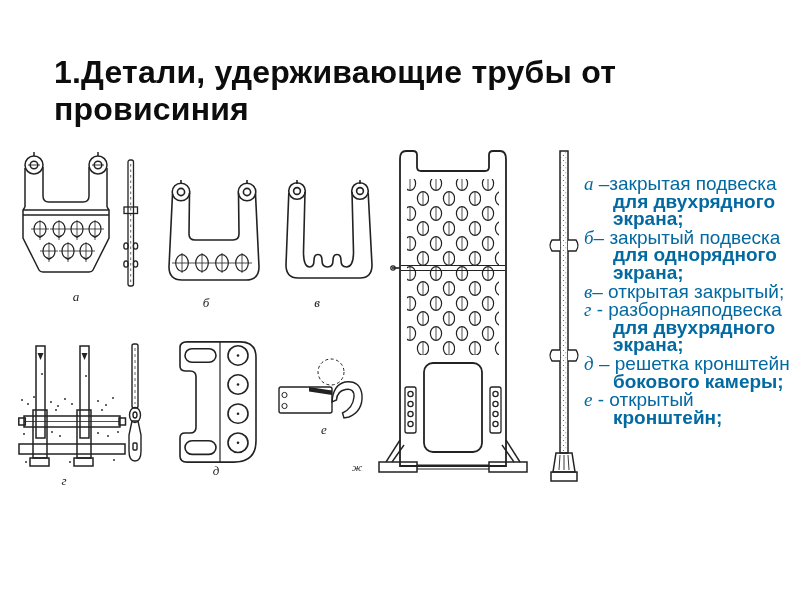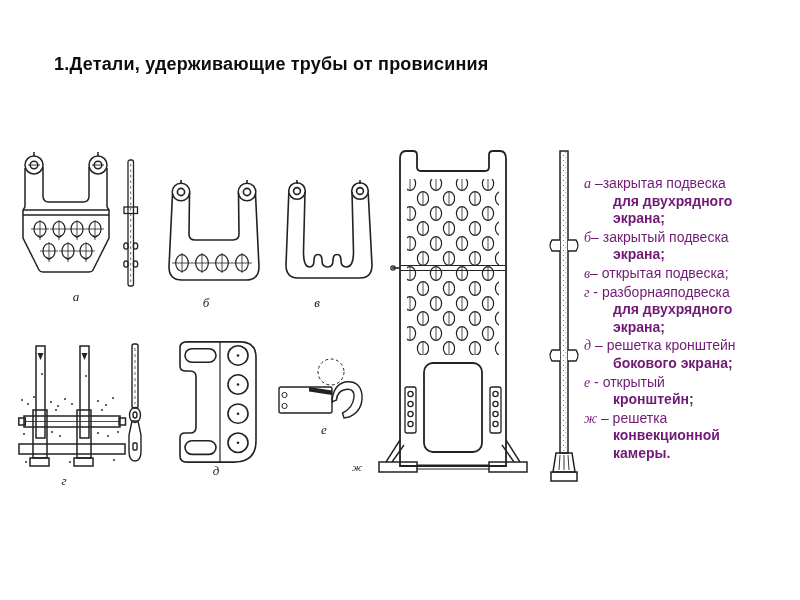--- a/index.html
+++ b/index.html
@@ -2,32 +2,32 @@
 <html><head>
 <meta charset="utf-8">
 <style>
   html,body{margin:0;padding:0;background:#888;}
   .slide{
     position:relative;width:800px;height:600px;background:#ffffff;
     overflow:hidden;font-family:"Liberation Sans",sans-serif;color:#141414;
   }
   .title{
     position:absolute;left:54px;top:54px;width:720px;
-    font-size:18px;font-weight:bold;letter-spacing:.2px;color:#0d0d0d;
+    font-size:32px;font-weight:bold;letter-spacing:.2px;color:#0d0d0d;
     font-family:"Liberation Sans",sans-serif;
   }
   .drawing{position:absolute;}
   .part-label{
     position:absolute;font-family:"Liberation Serif",serif;font-style:italic;
     font-size:13px;color:#222;transform:translateX(-50%);line-height:1;
   }
   .part-label.small{font-size:11px;}
   .legend{
     position:absolute;left:584px;top:175px;width:212px;
-    font-size:14px;line-height:17.6px;color:#701a75;
+    font-size:19px;line-height:17.6px;color:#0369a1;
   }
   .leg-item{padding-left:29px;text-indent:-29px;margin-bottom:1px;}
   .leg-letter{font-style:italic;font-family:"Liberation Serif",serif;}
   .leg-cont{display:block;text-indent:0;font-weight:bold;}
   .leg-cont:empty{display:none;}
   svg{overflow:visible;}
 </style>
 </head>
 <body>
 
@@ -286,21 +286,20 @@
   <span class="part-label" style="left:76px;top:290px">а</span>
   <span class="part-label" style="left:206px;top:296px">б</span>
   <span class="part-label" style="left:317px;top:296px">в</span>
   <span class="part-label" style="left:64px;top:474px">г</span>
   <span class="part-label" style="left:216px;top:464px">д</span>
   <span class="part-label" style="left:324px;top:423px">е</span>
   <span class="part-label small" style="left:357px;top:462px">ж</span>
 
   <div class="legend">
     <div class="leg-item"><span class="leg-letter">а</span><span> –закрытая подвеска</span><span class="leg-cont">для двухрядного</span><span class="leg-cont">экрана;</span></div>
-    <div class="leg-item"><span class="leg-letter">б</span><span>– закрытый подвеска</span><span class="leg-cont">экрана;</span></div>
-    <div class="leg-item"><span class="leg-letter">в</span><span>– открытая подвеска;</span></div>
+    <div class="leg-item"><span class="leg-letter">б</span><span>– закрытый подвеска</span><span class="leg-cont">для однорядного</span><span class="leg-cont">экрана;</span></div>
+    <div class="leg-item"><span class="leg-letter">в</span><span>– открытая закрытый;</span></div>
     <div class="leg-item"><span class="leg-letter">г</span><span> - разборнаяподвеска</span><span class="leg-cont">для двухрядного</span><span class="leg-cont">экрана;</span></div>
-    <div class="leg-item"><span class="leg-letter">д</span><span> – решетка кронштейн</span><span class="leg-cont">бокового экрана;</span></div>
+    <div class="leg-item"><span class="leg-letter">д</span><span> – решетка кронштейн</span><span class="leg-cont">бокового камеры;</span></div>
     <div class="leg-item"><span class="leg-letter">е</span><span> - открытый</span><span class="leg-cont">кронштейн;</span></div>
-    <div class="leg-item"><span class="leg-letter">ж</span><span> – решетка</span><span class="leg-cont">конвекционной</span><span class="leg-cont">камеры.</span></div>
   </div>
 
 </div>
 
 </body></html>

